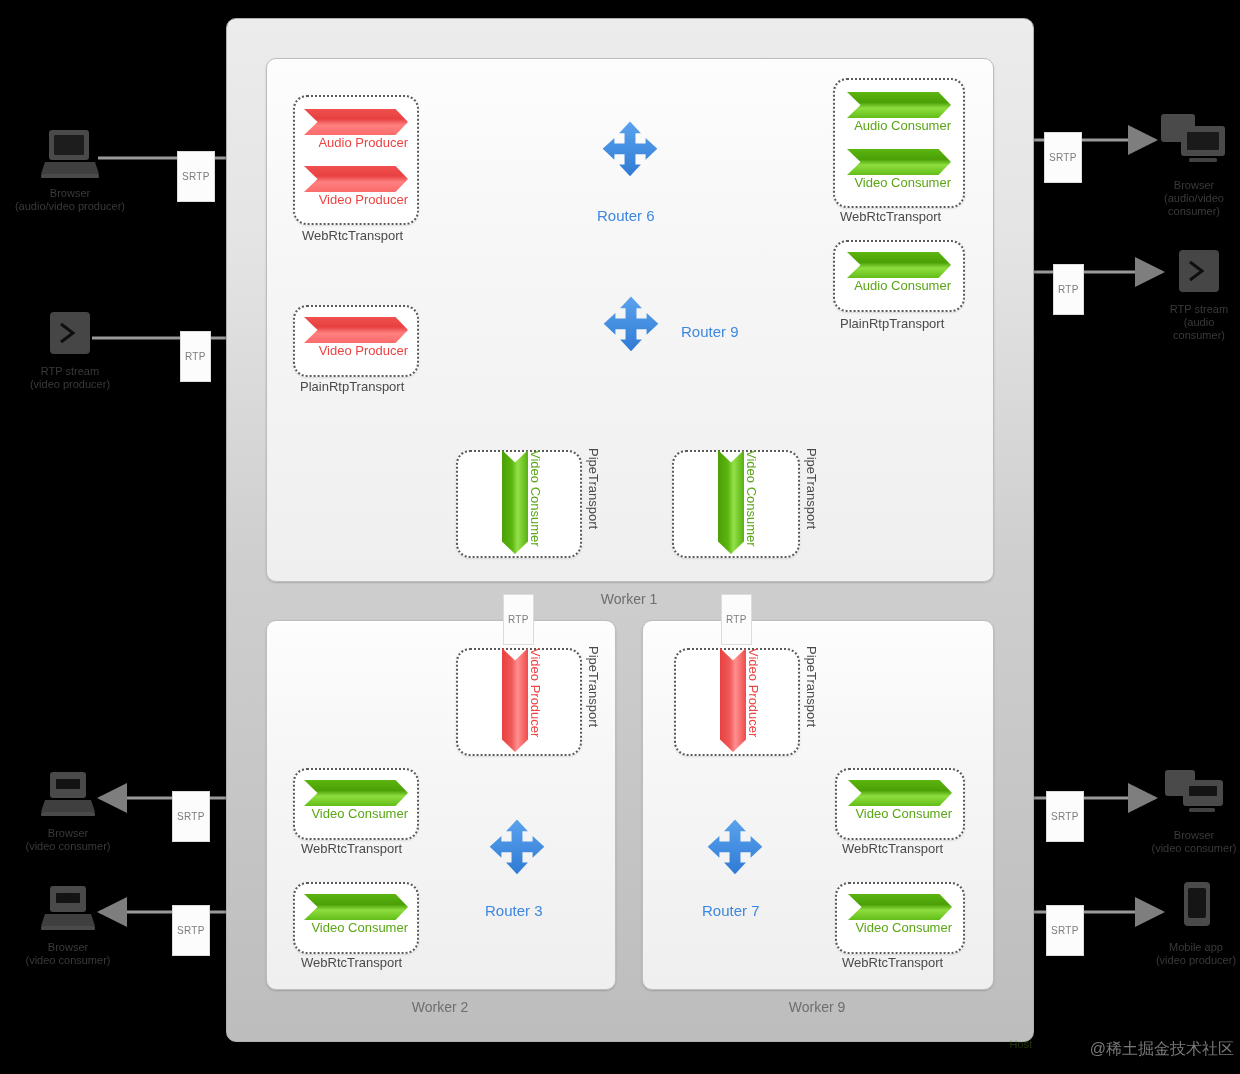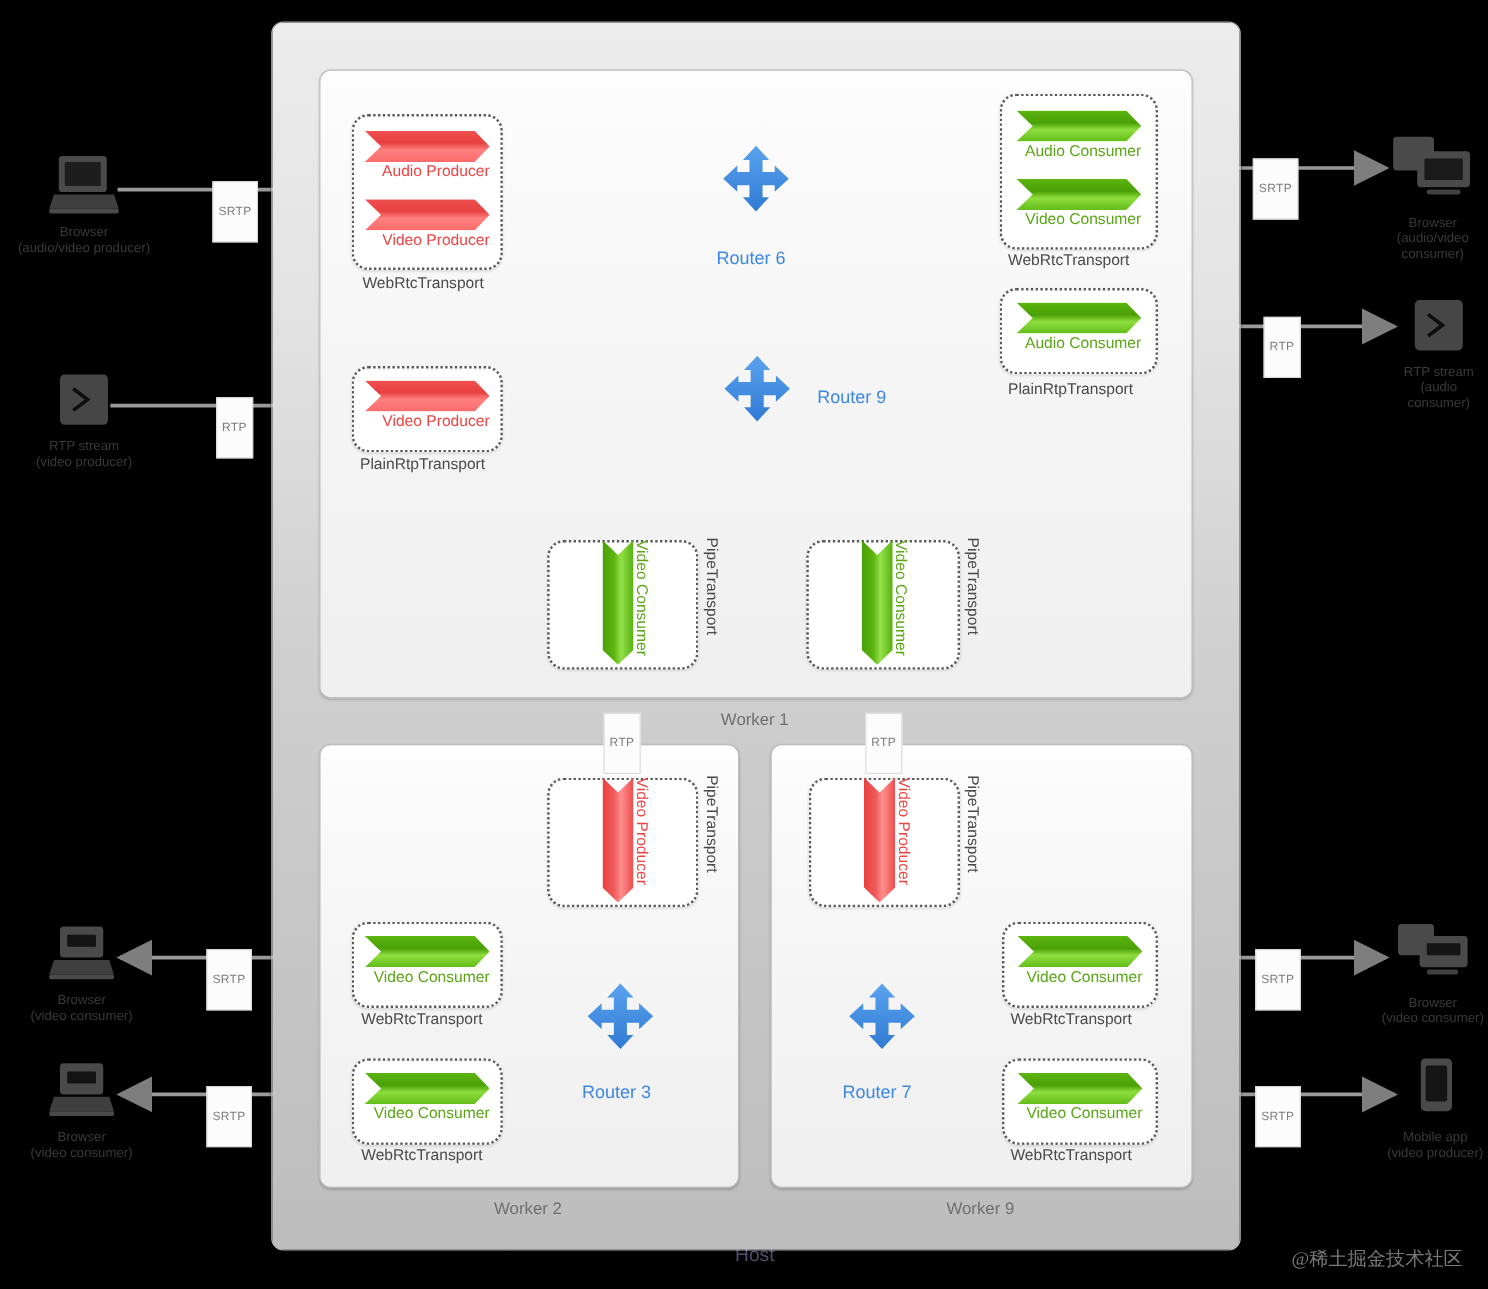--- a/index.html
+++ b/index.html
@@ -5,22 +5,22 @@
   html,body{margin:0;padding:0;background:#000;}
   body{width:1240px;height:1074px;position:relative;overflow:hidden;
        font-family:"Liberation Sans","DejaVu Sans",sans-serif;}
 
   .abs{position:absolute;}
 
   
   #host{left:226px;top:18px;width:806px;height:1022px;border-radius:10px;
         background:linear-gradient(180deg,#ececec 0%,#e4e4e4 22%,#cfcfcf 52%,#bdbdbd 100%);
         border:1px solid #b0b0b0;box-shadow:0 1px 3px rgba(0,0,0,.35);}
-  #host-label{left:226px;top:1038px;width:806px;text-align:center;
-        font-size:16px;color:#c4b5fd;opacity:.42;}
+  #host-label{left:226px;top:1038px;width:806px;text-align:right;
+        font-size:11px;color:#4d7c0f;opacity:.42;}
 
   
   .worker{border-radius:10px;border:1px solid #bdbdbd;
           background:linear-gradient(180deg,#fdfdfd 0%,#f6f6f6 40%,#efefef 100%);
           box-shadow:inset 0 1px 0 #fff,0 1px 2px rgba(0,0,0,.18);}
   #worker1{left:266px;top:58px;width:726px;height:522px;}
   #worker2{left:266px;top:620px;width:348px;height:368px;}
   #worker3{left:642px;top:620px;width:350px;height:368px;}
   .worker-label{font-size:14px;color:#6e6e6e;text-align:center;}
   #worker1-label{left:266px;top:591px;width:726px;}
@@ -59,22 +59,22 @@
   .ptag{position:absolute;background:#fcfcfc;border:1px solid #dcdcdc;
         font-size:10px;color:#7c7c7c;padding:19px 4px;line-height:11px;
         letter-spacing:.3px;text-align:right;}
 
   
   .endpoint{position:absolute;text-align:center;}
   .ep-ico{position:relative;margin:0 auto;}
   .ep-cap{font-size:11px;color:#3a3a3a;line-height:13px;margin-top:3px;
           white-space:pre-line;}
 
-  .watermark{position:absolute;right:21px;bottom:14px;font-size:16px;
-             color:#8d8d8d;opacity:.85;font-family:Liberation Serif, serif;}
+  .watermark{position:absolute;right:6px;bottom:14px;font-size:16px;
+             color:#8d8d8d;opacity:.85;font-family:Liberation Sans, sans-serif;}
 </style>
 </head>
 <body>
 
 <svg class="lineLayer">
   <defs>
     <marker id="ah" markerWidth="9" markerHeight="9" refX="7.5" refY="4" orient="auto">
       <path d="M0,0 L8,4 L0,8 z" fill="#8f8f8f"></path>
     </marker>
     <marker id="ahb" markerWidth="11" markerHeight="11" refX="9" refY="5" orient="auto">

